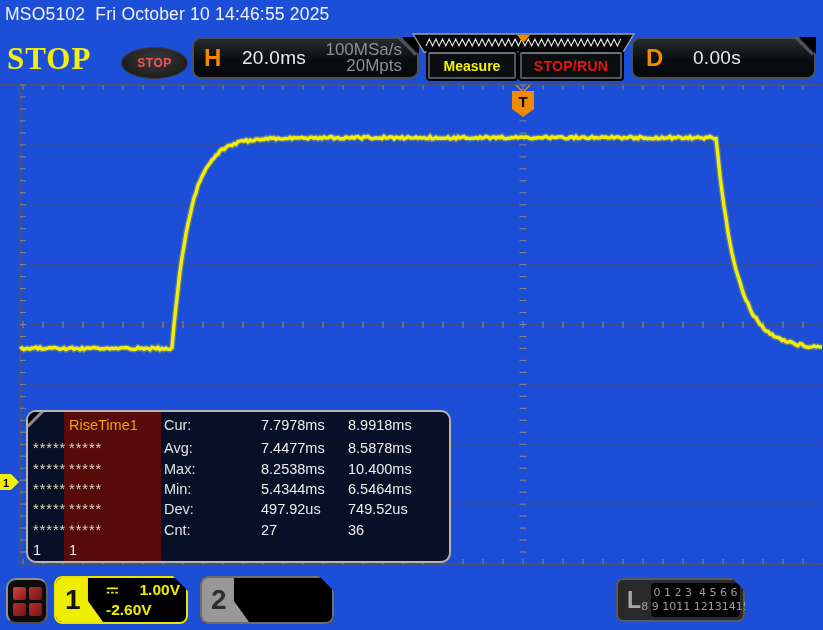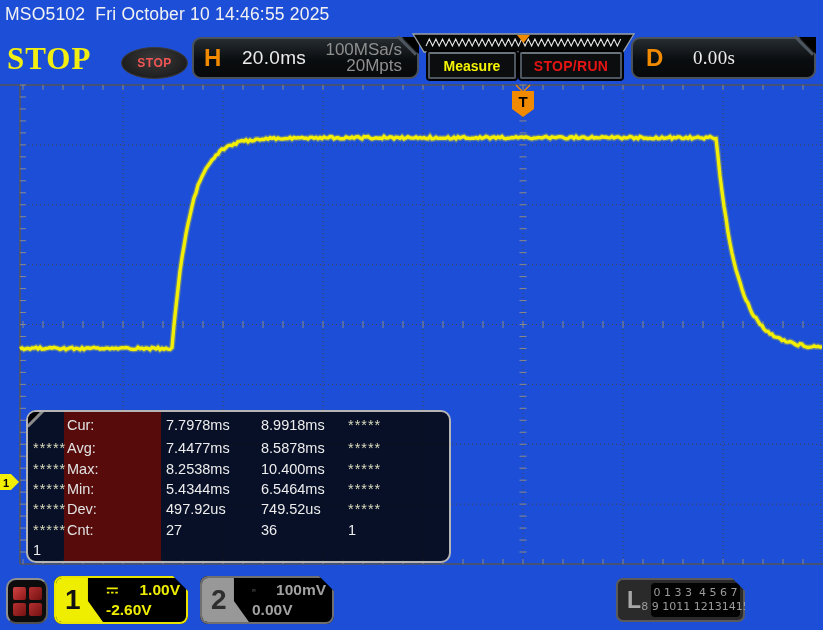--- a/index.html
+++ b/index.html
@@ -18,21 +18,21 @@
         border:2px solid #49525a;border-radius:9px;box-sizing:border-box;}
   .panel .dogear{position:absolute;top:-2px;right:-2px;width:0;height:0;
         border-top:17px solid #000;border-left:17px solid transparent;}
   .panel .dogear-line{position:absolute;top:5px;right:-3px;width:26px;height:2.5px;background:#4d565e;
         transform:rotate(45deg);}
   .h-panel{left:192px;top:7px;width:227px;}
   .d-panel{left:631px;top:7px;width:185px;}
   .panel-letter{position:absolute;left:10px;top:5px;font-size:24px;font-weight:700;color:#f28a00;}
   .panel-value{position:absolute;left:48px;top:8px;font-size:19px;color:#ececec;letter-spacing:.3px;}
   .d-panel .panel-letter{left:13px;}
-  .d-panel .panel-value{left:60px;font-family:Liberation Serif, serif;}
+  .d-panel .panel-value{left:60px;}
   .h-rates{position:absolute;right:15px;top:3px;text-align:right;font-size:17px;line-height:16px;color:#8f8f8f;}
   .hbtn{position:absolute;top:22px;height:27px;background:#0b0d0f;border:2px solid #4d565e;border-top-color:#6a737c;
         border-radius:2px;box-sizing:border-box;display:flex;align-items:center;justify-content:center;
         font-size:14px;font-weight:700;box-shadow:0 0 0 2px #000;}
   .measure-btn{left:428px;width:88px;color:#f5f500;}
   .stoprun-btn{left:512px;width:102px;color:#e81414;letter-spacing:.3px;margin-left:8px;}
   #preview{position:absolute;left:411px;top:3px;}
   
   #scope{position:absolute;left:0;top:84px;}
   
@@ -348,20 +348,21 @@
       <g>
         <polygon points="0,390 11,390 19,398 11,406 0,406" fill="#f3ef04"></polygon>
         <text x="6" y="402.5" text-anchor="middle" fill="#000" font-size="11" font-weight="700">1</text>
       </g>
     </svg>
 
   <div class="mtable">
     <div class="m-redcol"></div>
     <div class="m-grid">
       <span></span>
+      <span class="m-h sel">RiseTime1</span>
 
       <span class="m-label">Cur:</span>
       <span class="m-val">7.7978ms</span>
       <span class="m-val">8.9918ms</span>
       <span class="m-star">*****</span>
       <span class="m-star">*****</span>
 
       <span class="m-label">Avg:</span>
       <span class="m-val">7.4477ms</span>
       <span class="m-val">8.5878ms</span>
@@ -417,30 +418,20 @@
             </svg>
             <span>1.00V</span>
           </span>
         <span class="ch-row2">-2.60V</span>
       </span>
     </div>
 
     <div class="chbadge ch2">
       <span class="bd"></span>
       <span class="ch-num">2</span>
-      <span class="ch-vals">
-        <span class="ch-row1">
-            <svg class="cicon" width="16" height="11" viewBox="0 0 16 11">
-              <line x1="1" y1="3" x2="14" y2="3" stroke="currentColor" stroke-width="2"></line>
-              <line x1="1" y1="8" x2="14" y2="8" stroke="currentColor" stroke-width="2" stroke-dasharray="3 2"></line>
-            </svg>
-            <span>100mV</span>
-          </span>
-        <span class="ch-row2">0.00V</span>
-      </span>
     </div>
 
     <div class="lbadge">
       <span class="l-letter">L</span>
-      <span class="l-digits"><span>0 1 3 3  4 5 6 7</span><span>8 9 1011 12131415</span></span>
+      <span class="l-digits"><span>0 1 2 3  4 5 6 6</span><span>8 9 1011 12131415</span></span>
     </div>
   </div>
 </div>
 
 </body></html>

